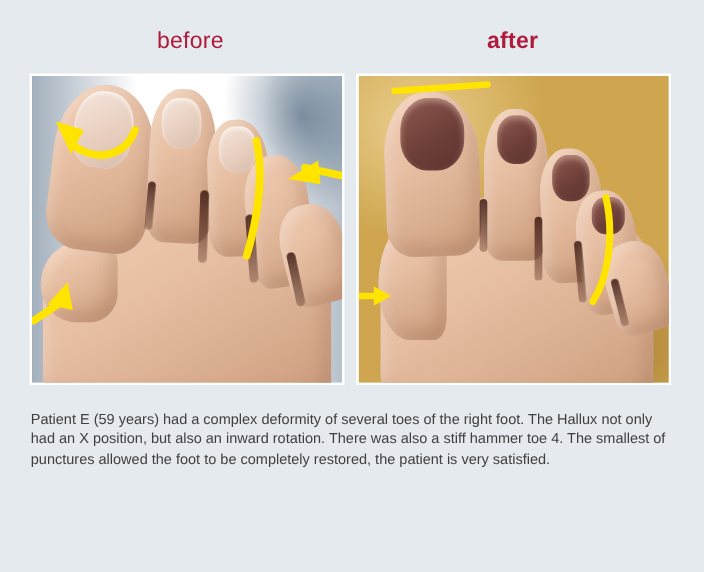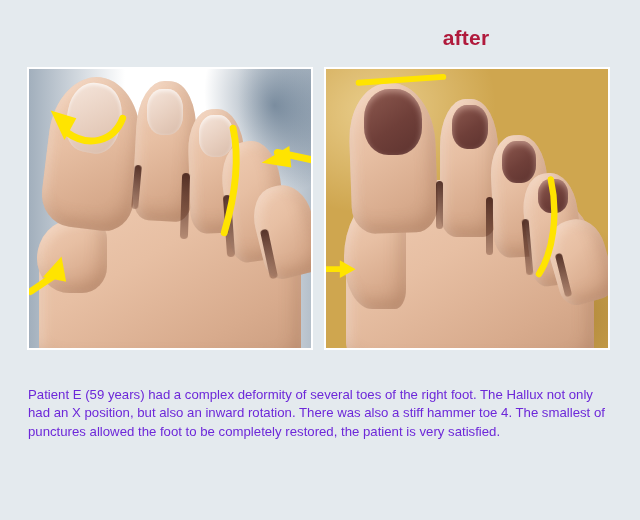--- a/index.html
+++ b/index.html
@@ -105,32 +105,33 @@
     filter:blur(.4px);
   }
 
   
   .annot{position:absolute;inset:0;pointer-events:none;}
   .annot svg{width:100%;height:100%;display:block;}
 
   
   .caption{
     position:absolute;
-    left:28px;top:386px;width:586px;
+    left:28px;top:372px;width:586px;
     font-size:13.2px;
     line-height:18.4px;
-    color:#6d28d9;
+    color:#404040;
     letter-spacing:0;
   }
 </style>
 </head>
 <body>
 
 <div class="page">
 
+  <div class="label before">before</div>
   <div class="label after">after</div>
 
   <div class="photo before">
     <div class="canvas">
 
       <div class="drape"></div>
       <div class="drape-shadeL"></div>
       <div class="drape-shadeR"></div>
       <div class="drape-fold"></div>
 

